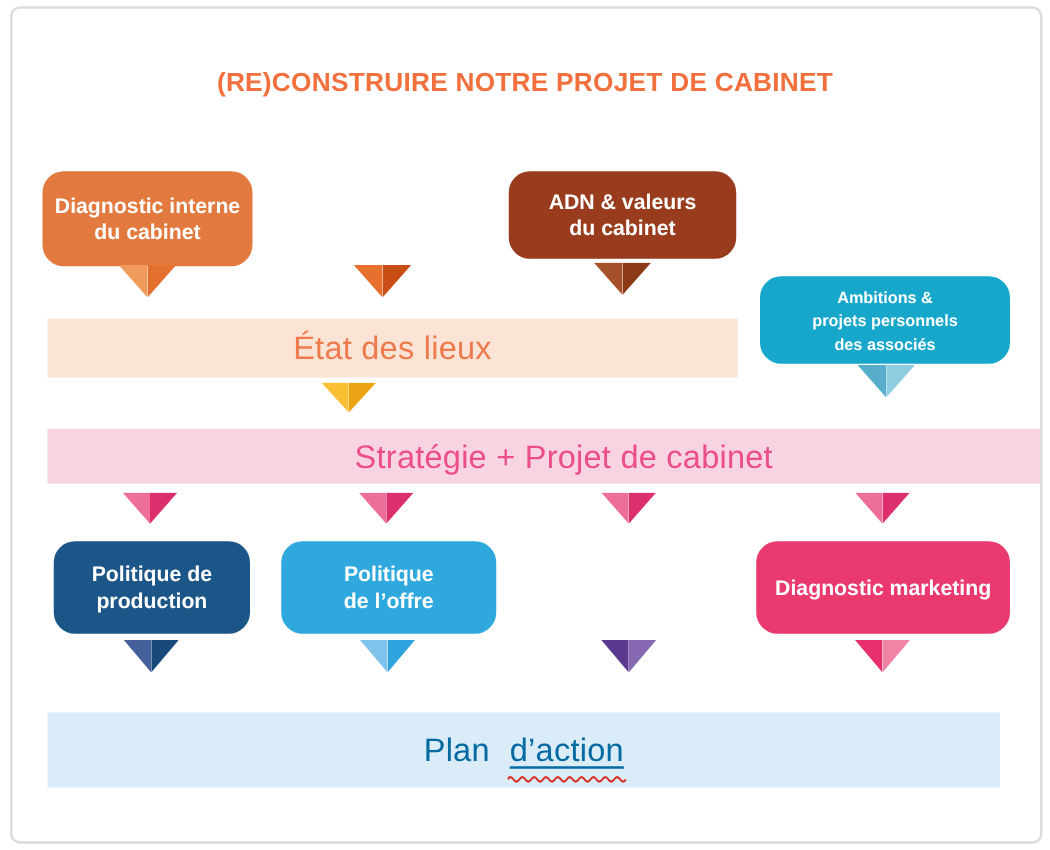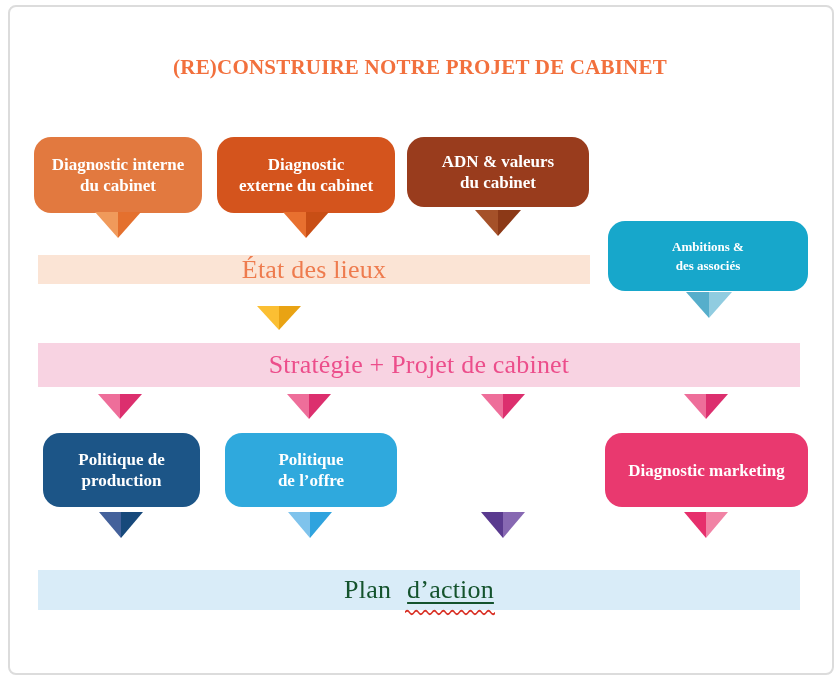--- a/index.html
+++ b/index.html
@@ -1,17 +1,17 @@
 <!DOCTYPE html>
 <html><head>
 <meta charset="utf-8">
 <style>
   html,body{margin:0;padding:0;background:#ffffff;}
   .stage{position:relative;width:840px;height:680px;background:#ffffff;
-         font-family:Liberation Serif, serif;overflow:hidden;}
+         font-family:Liberation Sans, sans-serif;overflow:hidden;}
   .page-frame{position:absolute;left:8px;top:5px;width:822px;height:666px;
               border:2px solid #dcdcdc;border-radius:8px;background:#ffffff;}
   .title{position:absolute;left:0;right:0;top:55px;text-align:center;
          font-size:21px;font-weight:bold;letter-spacing:.2px;}
   .box{position:absolute;border-radius:17px;color:#ffffff;font-weight:bold;
        display:flex;flex-direction:column;justify-content:center;align-items:center;
        text-align:center;font-size:17px;line-height:21px;}
   .box .ln{white-space:nowrap;}
   .box.small{font-size:13px;line-height:19px;}
   .band{position:absolute;display:flex;align-items:center;justify-content:center;
@@ -30,60 +30,57 @@
 <div class="stage">
 
   <div class="page-frame"></div>
 
   <div class="title" style="color: rgb(242, 112, 61);">(RE)CONSTRUIRE NOTRE PROJET DE CABINET</div>
 
   <div class="box" style="left: 34px; top: 137px; width: 168px; height: 76px; background: rgb(226, 121, 63); text-align: right;">
     <div class="ln">Diagnostic interne</div>
     <div class="ln">du cabinet</div>
   </div>
-  <div class="box" style="left: 217px; top: 137px; width: 178px; height: 76px; background: rgb(212, 84, 29);">
-    <div class="ln">Diagnostic</div>
-    <div class="ln">externe du cabinet</div>
-  </div>
   <div class="box" style="left: 407px; top: 137px; width: 182px; height: 70px; background: rgb(153, 60, 29); text-align: center;">
     <div class="ln">ADN &amp; valeurs</div>
     <div class="ln">du cabinet</div>
   </div>
 
   <div class="arrow" style="left:95px;top:212px;width:46px;height:26px;">
     <div class="half l" style="background: rgb(240, 154, 91);"></div>
     <div class="half r" style="background: rgb(228, 112, 46);"></div>
   </div>
   <div class="arrow" style="left:283px;top:212px;width:46px;height:26px;">
     <div class="half l" style="background: rgb(232, 112, 47);"></div>
     <div class="half r" style="background: rgb(200, 78, 21);"></div>
   </div>
   <div class="arrow" style="left:475px;top:210px;width:46px;height:26px;">
     <div class="half l" style="background: rgb(165, 81, 41);"></div>
     <div class="half r" style="background: rgb(140, 57, 23);"></div>
   </div>
 
   <div class="box small" style="left: 608px; top: 221px; width: 200px; height: 70px; background: rgb(23, 167, 203);">
     <div class="ln">Ambitions &amp;</div>
+    <div class="ln">projets personnels</div>
     <div class="ln">des associés</div>
   </div>
   <div class="arrow" style="left:686px;top:292px;width:46px;height:26px;">
     <div class="half l" style="background: rgb(86, 174, 203);"></div>
     <div class="half r" style="background: rgb(144, 204, 224);"></div>
   </div>
 
-  <div class="band" style="left: 38px; top: 255px; width: 552px; height: 29px; background: rgb(251, 228, 213); color: rgb(238, 123, 78);">
+  <div class="band" style="left: 38px; top: 255px; width: 552px; height: 47px; background: rgb(251, 228, 213); color: rgb(238, 123, 78);">
     <span>État des lieux</span>
   </div>
   <div class="arrow" style="left:257px;top:306px;width:44px;height:24px;">
     <div class="half l" style="background: rgb(251, 191, 51);"></div>
     <div class="half r" style="background: rgb(233, 163, 19);"></div>
   </div>
 
-  <div class="band" style="left: 38px; top: 343px; width: 762px; height: 44px; background: rgb(248, 211, 226); color: rgb(236, 78, 139);">
+  <div class="band" style="left: 38px; top: 343px; width: 762px; height: 44px; background: rgb(248, 211, 226); color: rgb(236, 78, 139); padding-left: 32px;">
     <span>Stratégie + Projet de cabinet</span>
   </div>
 
   <div class="arrow" style="left:98px;top:394px;width:44px;height:25px;">
     <div class="half l" style="background: rgb(238, 110, 154);"></div>
     <div class="half r" style="background: rgb(220, 47, 110);"></div>
   </div>
   <div class="arrow" style="left:287px;top:394px;width:44px;height:25px;">
     <div class="half l" style="background: rgb(238, 110, 154);"></div>
     <div class="half r" style="background: rgb(220, 47, 110);"></div>
@@ -119,21 +116,21 @@
   </div>
   <div class="arrow" style="left:481px;top:512px;width:44px;height:26px;">
     <div class="half l" style="background: rgb(90, 58, 143);"></div>
     <div class="half r" style="background: rgb(135, 104, 178);"></div>
   </div>
   <div class="arrow" style="left:684px;top:512px;width:44px;height:26px;">
     <div class="half l" style="background: rgb(230, 47, 108);"></div>
     <div class="half r" style="background: rgb(241, 131, 165);"></div>
   </div>
 
-  <div class="band" style="left: 38px; top: 570px; width: 762px; height: 40px; background: rgb(217, 236, 248); color: #14532d;">
+  <div class="band" style="left: 38px; top: 570px; width: 762px; height: 60px; background: rgb(217, 236, 248); color: #0369a1;">
     <span>Plan</span>
       <span class="uword">
       <span>d’action</span>
       <svg class="squiggle" viewBox="0 0 100 6" preserveAspectRatio="none">
         <path d="M0 3 Q 2.5 0 5 3 T 10 3 T 15 3 T 20 3 T 25 3 T 30 3 T 35 3 T 40 3 T 45 3 T 50 3 T 55 3 T 60 3 T 65 3 T 70 3 T 75 3 T 80 3 T 85 3 T 90 3 T 95 3 T 100 3" fill="none" stroke-width="1.6" stroke="#D93025"></path>
       </svg>
     </span>
   </div>
 
 </div>

